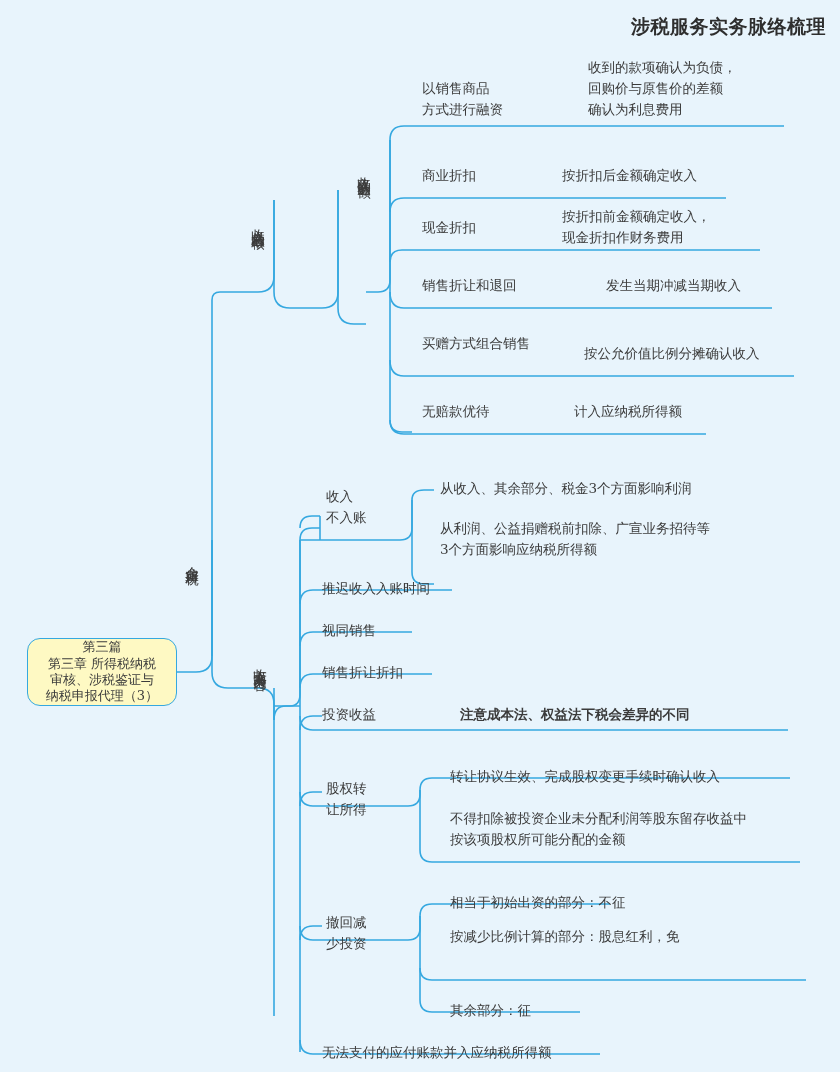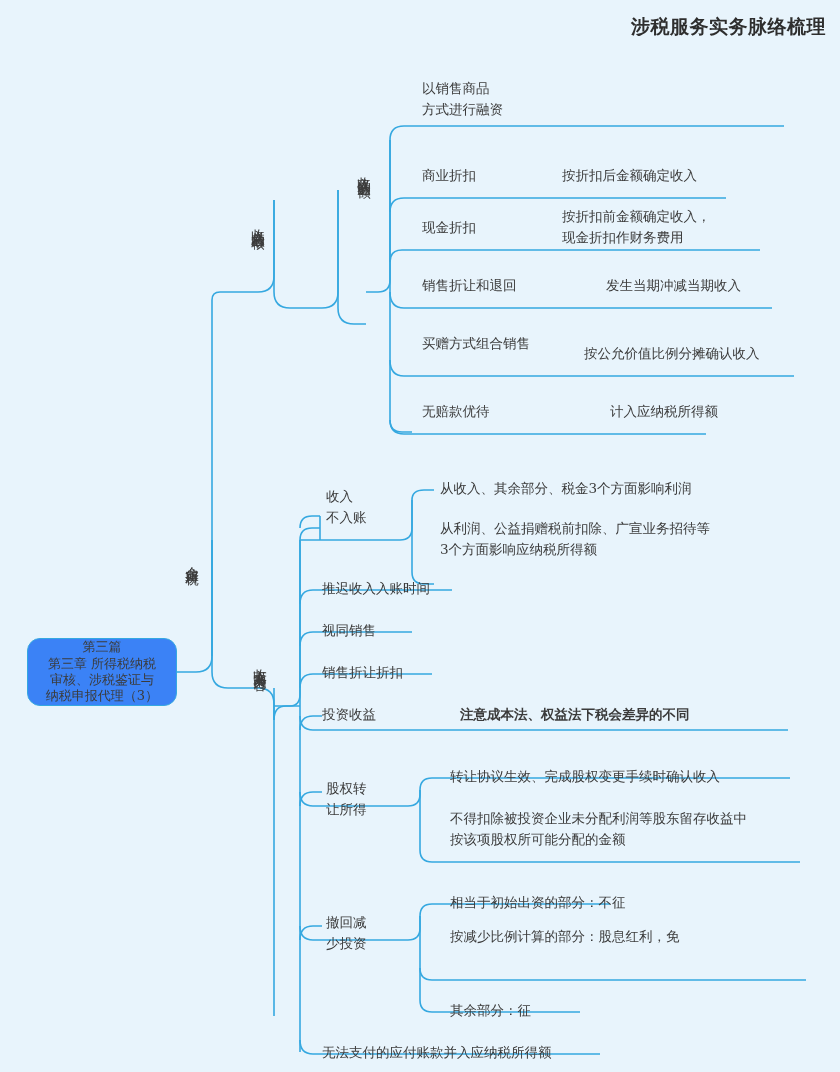--- a/index.html
+++ b/index.html
@@ -45,21 +45,21 @@
     white-space: nowrap;
   }
   .root-node {
     position: absolute;
     left: 27px;
     top: 638px;
     width: 150px;
     height: 68px;
     border: 1.6px solid #35a8e0;
     border-radius: 13px;
-    background: #3b82f6;
+    background: #fef9c3;
     box-sizing: border-box;
     display: flex;
     flex-direction: column;
     align-items: center;
     justify-content: center;
     line-height: 16.4px;
     font-size: 13px;
     text-align: center;
     color: #3b3b3b;
   }
@@ -219,34 +219,39 @@
   <div class="node" style="left:422px; top:275px;">
     <span>销售折让和退回</span>
   </div>
   <div class="node" style="left:422px; top:333px;">
     <span>买赠方式组合销售</span>
   </div>
   <div class="node" style="left:422px; top:401px;">
     <span>无赔款优待</span>
   </div>
 
+  <div class="node" style="left:588px; top:57px;">
+    <span>收到的款项确认为负债，</span>
+    <span>回购价与原售价的差额</span>
+    <span>确认为利息费用</span>
+  </div>
   <div class="node" style="left:562px; top:165px;">
     <span>按折扣后金额确定收入</span>
   </div>
   <div class="node" style="left:562px; top:206px;">
     <span>按折扣前金额确定收入，</span>
     <span>现金折扣作财务费用</span>
   </div>
   <div class="node" style="left:606px; top:275px;">
     <span>发生当期冲减当期收入</span>
   </div>
   <div class="node" style="left:584px; top:343px;">
     <span>按公允价值比例分摊确认收入</span>
   </div>
-  <div class="node" style="left:574px; top:401px;margin-left:36px;">
+  <div class="node" style="left:574px; top:401px;">
     <span>计入应纳税所得额</span>
   </div>
 
   <div class="node c" style="left:326px; top:486px;">
     <span>收入</span>
     <span>不入账</span>
   </div>
   <div class="node" style="left:440px; top:478px;">
     <span>从收入、其余部分、税金3个方面影响利润</span>
   </div>

